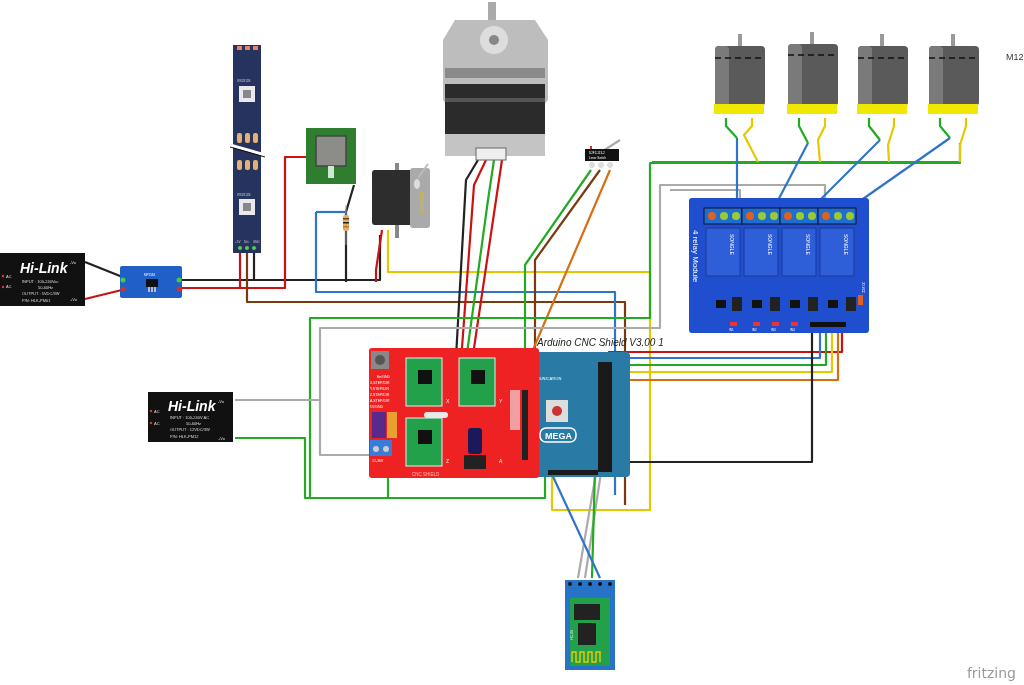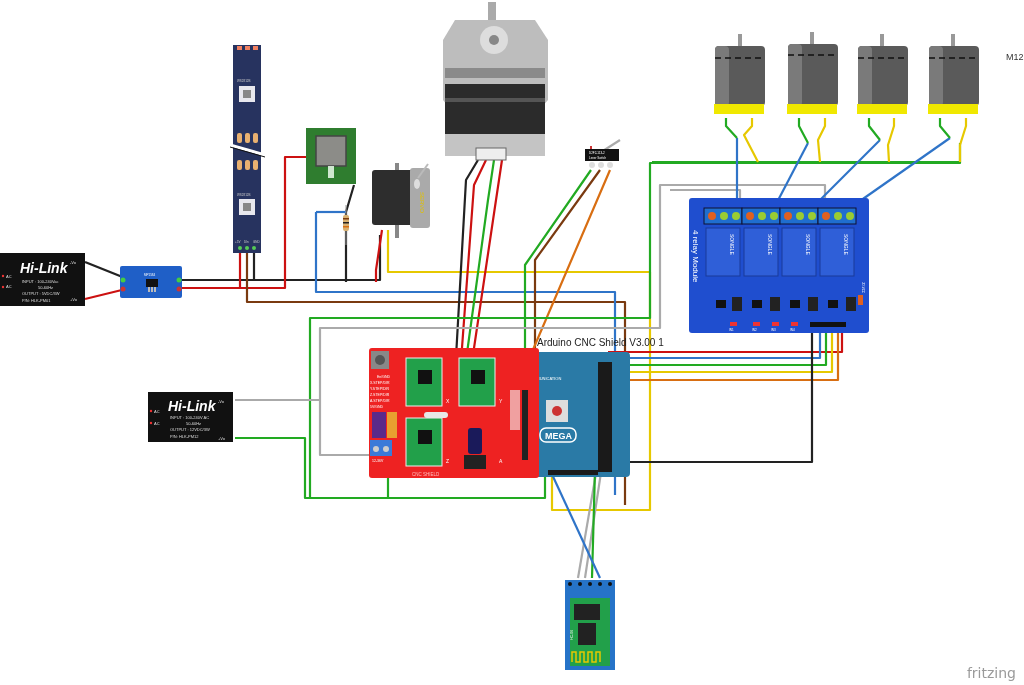--- a/index.html
+++ b/index.html
@@ -1,21 +1,21 @@
 <!DOCTYPE html>
 <html><head>
 <meta charset="utf-8">
 <style>
   html,body{margin:0;padding:0;background:#ffffff;}
   body{width:1024px;height:685px;position:relative;overflow:hidden;font-family:"Liberation Sans",sans-serif;}
   svg{position:absolute;left:0;top:0;}
   .lbl{font-family:"Liberation Sans",sans-serif;}
   #fritzing{position:absolute;right:8px;bottom:4px;color:#9a9a9a;font-size:14px;font-family:"DejaVu Sans",sans-serif;margin-top:8px;}
   #m12{position:absolute;left:1006px;top:52px;font-size:9px;color:#333;}
-  #cnc-label{position:absolute;left:537px;top:337px;font-size:10px;color:#222;}
+  #cnc-label{position:absolute;left:537px;top:337px;font-size:10px;color:#222;font-style:italic;}
 </style>
 </head>
 <body>
 
 <svg width="1024" height="685" viewBox="0 0 1024 685" xmlns="http://www.w3.org/2000/svg">
 
   <g fill="none" stroke-width="2.2" stroke-linejoin="round">
 
     <polyline points="85,262 130,280" stroke="#222"></polyline>
     <polyline points="85,299 130,288" stroke="#cc1111"></polyline>

